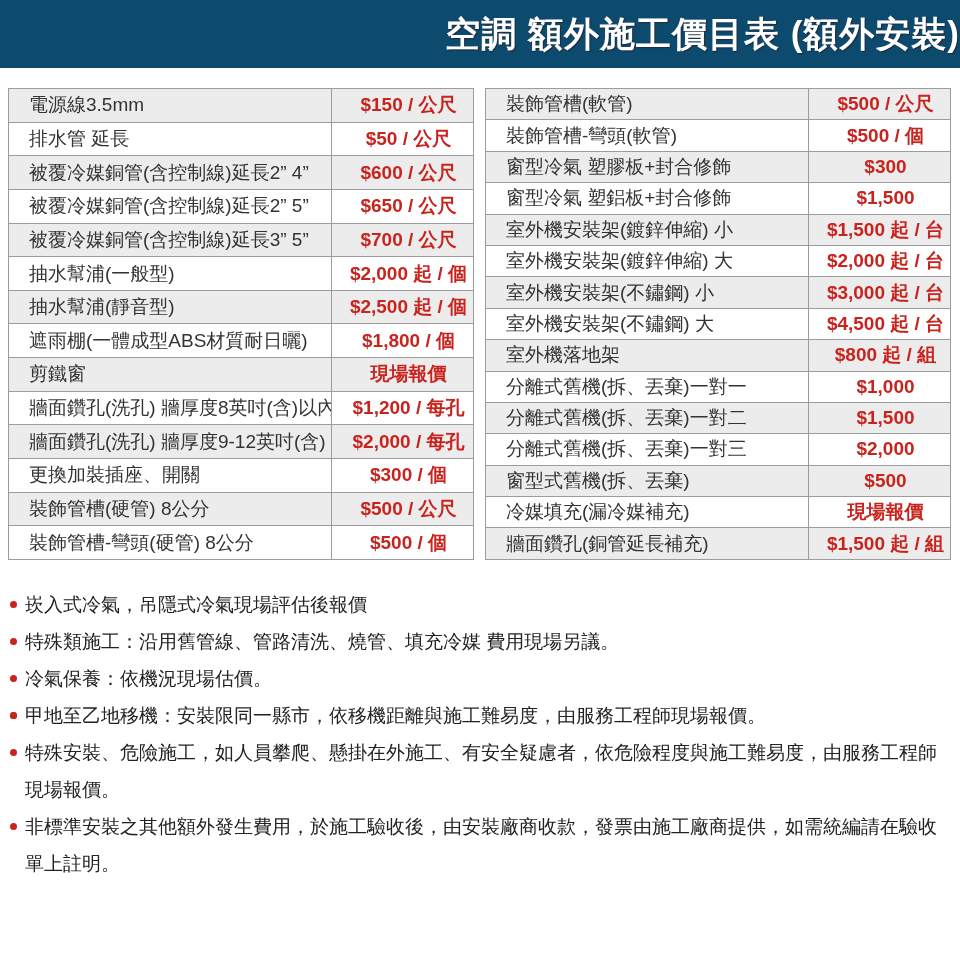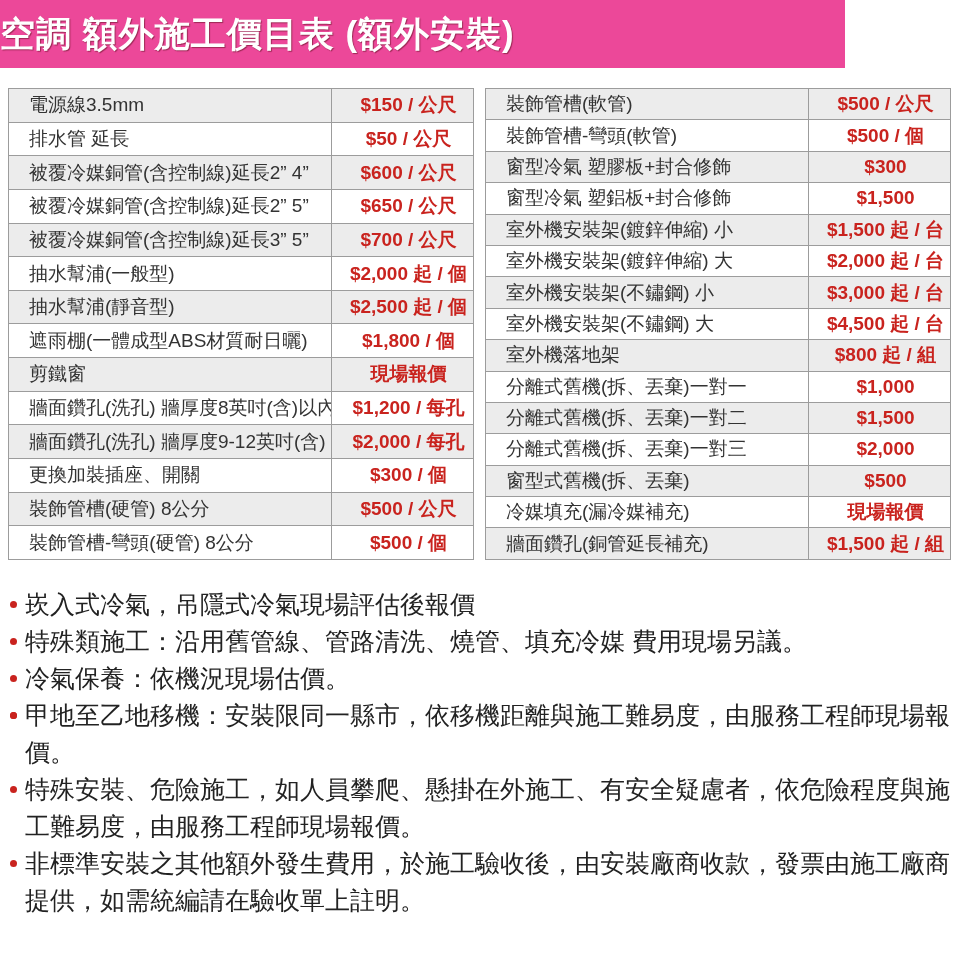--- a/index.html
+++ b/index.html
@@ -4,23 +4,23 @@
 <style>
   * { margin: 0; padding: 0; box-sizing: border-box; }
   html, body {
     width: 960px; height: 960px;
     background: #ffffff;
     font-family: "Liberation Sans", "DejaVu Sans", sans-serif;
     color: #333333;
   }
   
   .banner {
-    width: 845px; height: 68px;
-    background: #ec4899;
-    display: flex; align-items: center; justify-content: flex-start;
+    width: 960px; height: 68px;
+    background: #0c4a6e;
+    display: flex; align-items: center; justify-content: flex-end;
   }
   .banner h1 {
     color: #ffffff; font-size: 35px; font-weight: bold; letter-spacing: 1px;
     text-shadow: 1px 1px 1px rgba(60,0,0,.45);
   }
   
   .tables-wrap {
     display: flex; gap: 11px;
     padding: 0 8px; margin-top: 20px;
   }
@@ -35,21 +35,21 @@
     overflow: hidden; white-space: nowrap;
   }
   table.price-table tr:nth-child(odd) td { background: #ececec; }
   table.price-table tr:nth-child(even) td { background: #ffffff; }
   td.item-cell { padding-left: 20px; color: #333333; }
   td.price-cell { width: 142px; padding-left: 12px; color: #c9231e; font-weight: bold; text-align: center; }
   
   .notes {
     list-style: none;
     margin: 26px 10px 0 10px;
-    font-size: 25px; color: #222222;
+    font-size: 19px; color: #222222;
   }
   .notes li {
     position: relative;
     padding-left: 15px;
     line-height: 37px;
   }
   .note-bullet {
     position: absolute; left: 0; top: 15px;
     width: 7px; height: 7px; border-radius: 50%;
     background: #c9231e;

